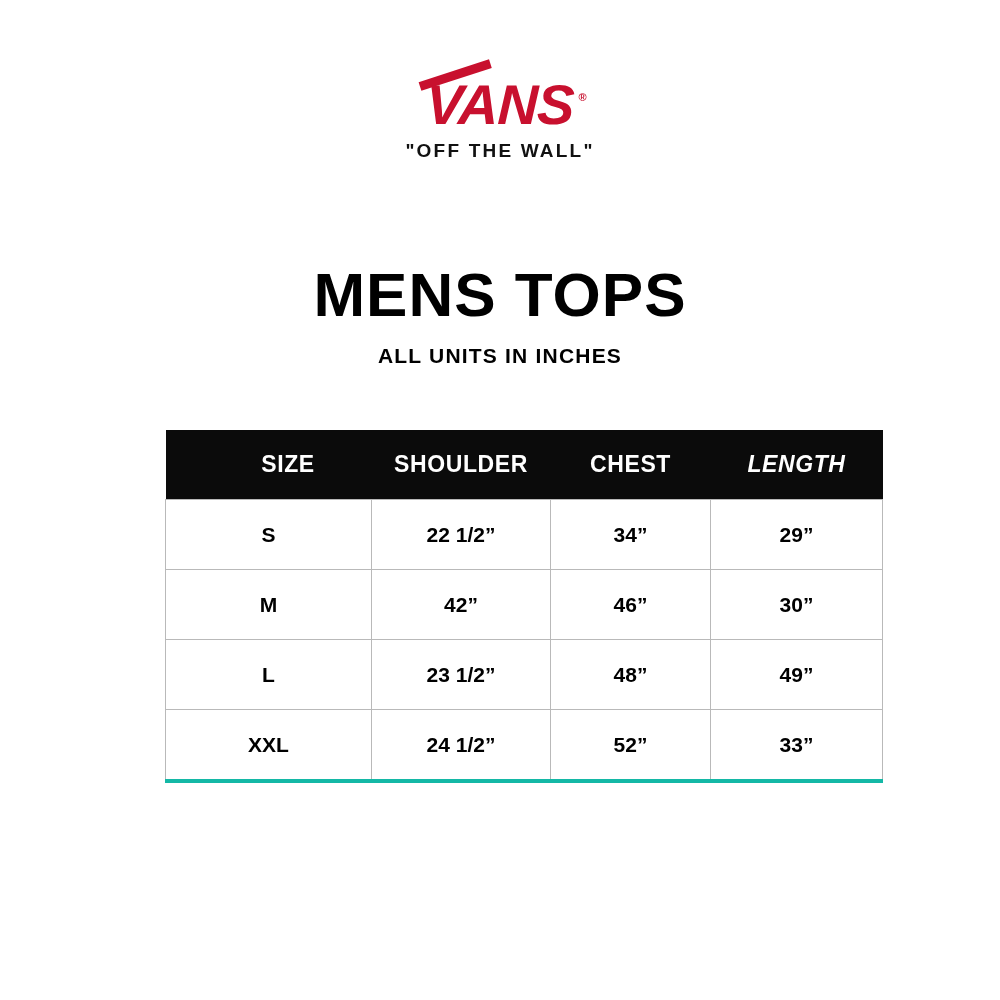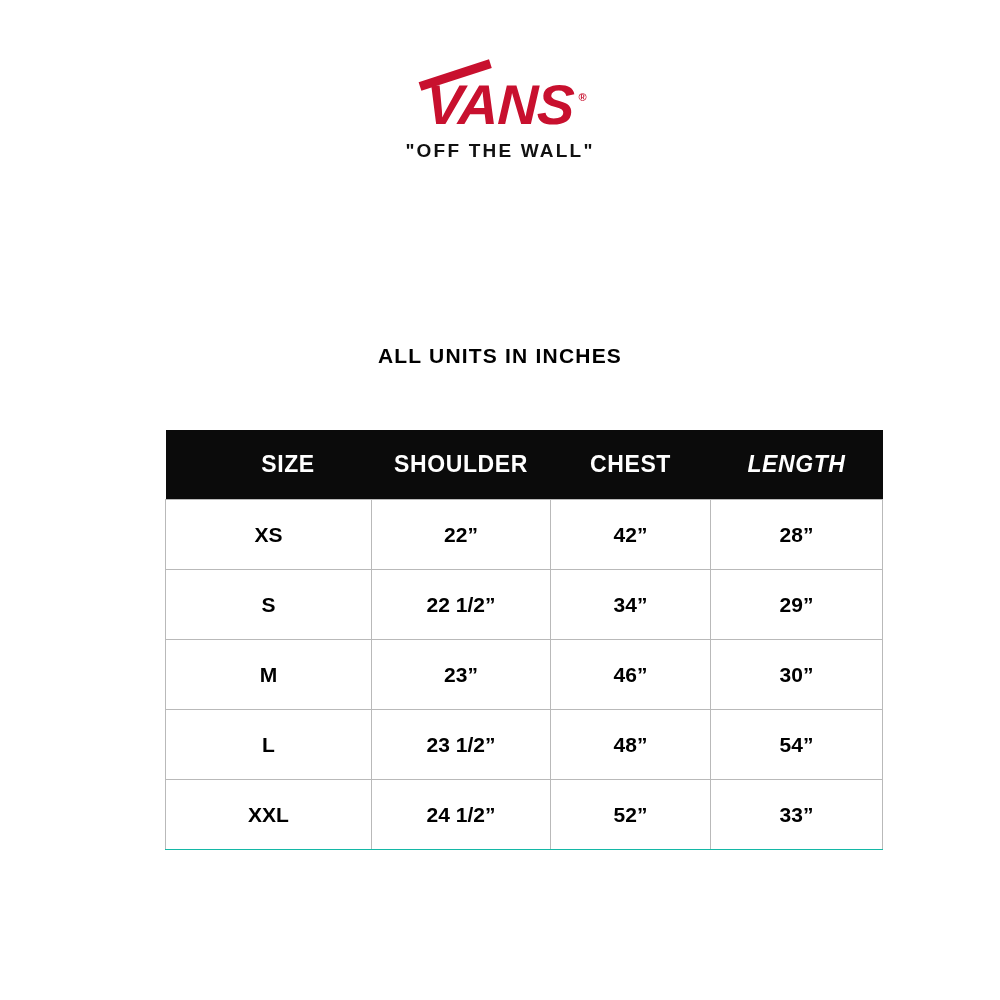--- a/index.html
+++ b/index.html
@@ -123,72 +123,67 @@
     text-align: center;
     color: #000000;
     border: 1px solid #b9b9b9;
     background: #ffffff;
   }
   table.size-table tr.header-row th:first-child { width: 165px; padding-left: 40px; }
   table.size-table tr.header-row th:nth-child(2) { width: 177px; }
   table.size-table tr.header-row th:nth-child(3) { width: 158px; margin-top: 48px; }
   table.size-table tr.header-row th:nth-child(4) { width: 170px; font-style: italic; }
   table.size-table tbody tr td:first-child { border-left: 1px solid #b9b9b9; }
-  table.size-table tbody tr:last-child td { border-bottom: 1px solid #14b8a6; }
+  table.size-table tbody tr:last-child td { border-bottom: 4px solid #14b8a6; }
 </style>
 </head>
 <body>
 
 <div class="page">
 
   <div class="brand">
     <div class="brand-logo">
       <span class="brand-bar"></span>
       <span class="brand-wordmark">VANS</span>
       <span class="brand-reg">®</span>
     </div>
     <div class="brand-tagline">"OFF THE WALL"</div>
   </div>
 
+  <div class="doc-title">MENS TOPS</div>
   <div class="doc-subtitle">ALL UNITS IN INCHES</div>
 
   <div class="size-table-wrap">
     <table class="size-table">
       <thead>
         <tr class="header-row">
           <th>SIZE</th>
           <th>SHOULDER</th>
           <th>CHEST</th>
           <th>LENGTH</th>
         </tr>
       </thead>
       <tbody>
         <tr>
-          <td>XS</td>
-          <td>22”</td>
-          <td>42”</td>
-          <td>28”</td>
-        </tr>
-        <tr>
           <td>S</td>
           <td>22 1/2”</td>
           <td>34”</td>
           <td>29”</td>
         </tr>
         <tr>
           <td>M</td>
-          <td>23”</td>
+          <td>42”</td>
           <td>46”</td>
           <td>30”</td>
         </tr>
         <tr>
           <td>L</td>
           <td>23 1/2”</td>
           <td>48”</td>
-          <td>54”</td>
+          <td>49”</td>
         </tr>
         <tr>
           <td>XXL</td>
           <td>24 1/2”</td>
           <td>52”</td>
           <td>33”</td>
         </tr>
       </tbody>
     </table>
   </div>

